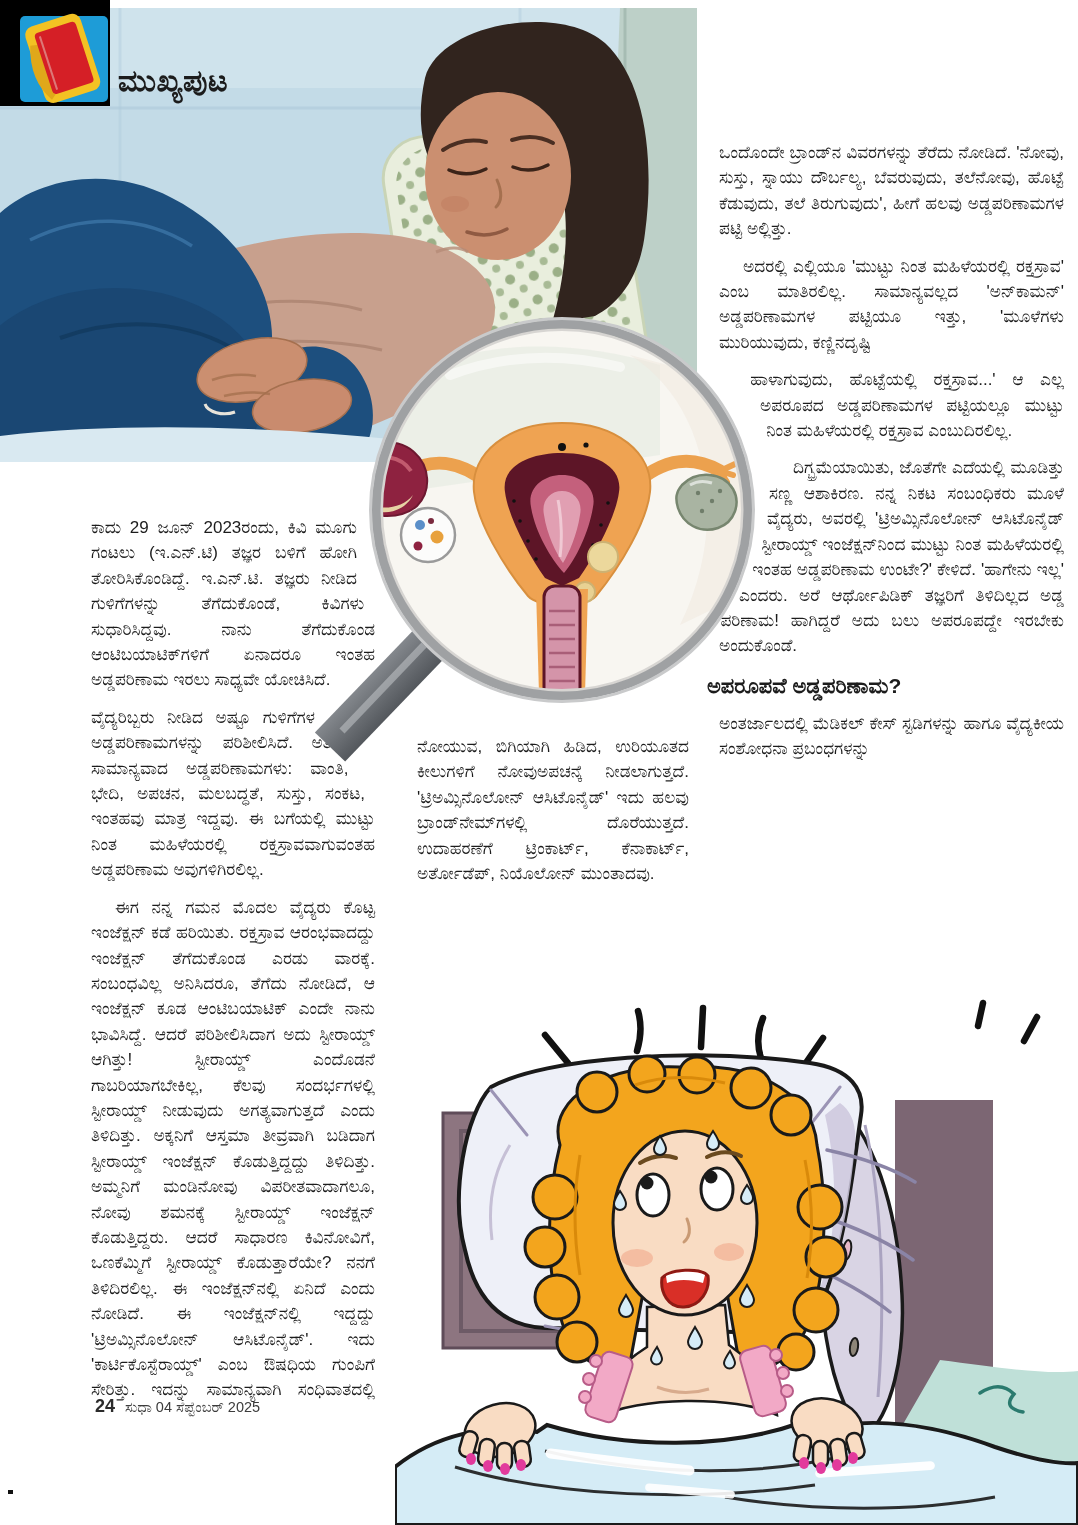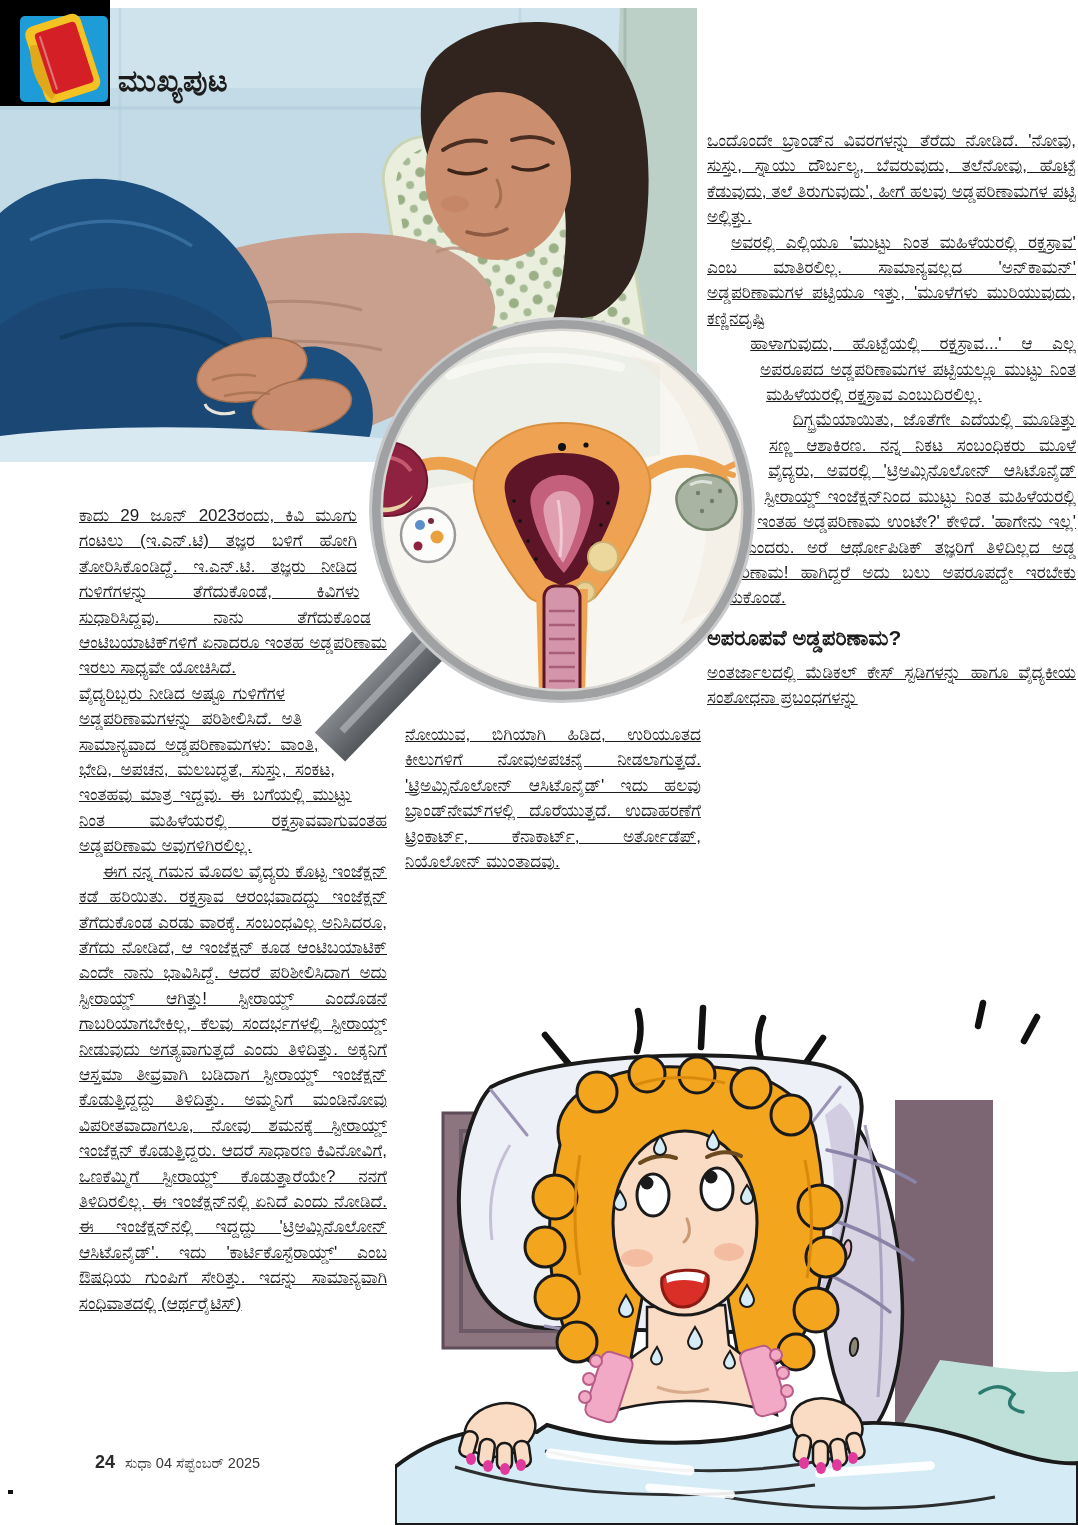--- a/index.html
+++ b/index.html
@@ -17,21 +17,21 @@
   }
   
   .photo { position:absolute; left:0; top:8px; width:697px; height:454px; z-index:1; }
   
   .magnifier { position:absolute; left:300px; top:295px; width:460px; height:482px; z-index:5; }
   
   .col {
     position:absolute; z-index:2; color:var(--text, #1c1c1c);
     font-size:17px; line-height:25.4px; text-align:justify;
   }
-  .col p { margin:0;text-decoration:underline; }
+  .col p { margin:12px; }
   .col p.ind { text-indent:24px; }
   .col-left  { left:79px;  top:503px; width:308px; height:900px; overflow:hidden; }
   .col-mid   { left:405px; top:722px; width:296px; height:292px; overflow:hidden; }
   .col-right { left:707px; top:128px; width:369px; height:885px; overflow:hidden; }
   .subheading { font-size:21px; font-weight:bold; margin:14px 0 9px 0 !important; line-height:1.25; }
   
   .lens-spacer-right {
     float:left; width:70px; height:260px; margin-right:6px;
     shape-outside: circle(200px at -138px 110px);
   }
@@ -39,21 +39,21 @@
     float:right; width:30px; height:190px;
     shape-outside: circle(200px at 190px 7px);
   }
   .handle-spacer {
     float:right; width:75px; height:105px;
     shape-outside: polygon(4% 0%, 100% 0%, 100% 100%, 96% 100%);
   }
   
   .cartoon { position:absolute; left:395px; top:995px; width:683px; height:530px; z-index:3; }
   
-  .footer { position:absolute; left:95px; top:1452px; z-index:4; color:#2b2b2b; }
+  .footer { position:absolute; left:95px; top:1396px; z-index:4; color:#2b2b2b; }
   .footer .pageno { font-size:18px; font-weight:bold; margin-right:10px; }
   .footer .issue { font-size:14.5px; color:#3c3c3c; }
   .corner-dot { position:absolute; left:8px; top:1490px; width:5px; height:4px; background:#111; z-index:4; }
 </style>
 </head>
 <body>
 
 <div class="page">
 
   <svg class="photo" viewBox="0 0 697 454" preserveAspectRatio="none" aria-hidden="true">
@@ -131,21 +131,21 @@
     <p>ವೈದ್ಯರಿಬ್ಬರು ನೀಡಿದ ಅಷ್ಟೂ ಗುಳಿಗೆಗಳ ಅಡ್ಡಪರಿಣಾಮಗಳನ್ನು ಪರಿಶೀಲಿಸಿದೆ. ಅತಿ ಸಾಮಾನ್ಯವಾದ ಅಡ್ಡಪರಿಣಾಮಗಳು: ವಾಂತಿ, ಭೇದಿ, ಅಪಚನ, ಮಲಬದ್ಧತೆ, ಸುಸ್ತು, ಸಂಕಟ, ಇಂತಹವು ಮಾತ್ರ ಇದ್ದವು. ಈ ಬಗೆಯಲ್ಲಿ ಮುಟ್ಟು ನಿಂತ ಮಹಿಳೆಯರಲ್ಲಿ ರಕ್ತಸ್ರಾವವಾಗುವಂತಹ ಅಡ್ಡಪರಿಣಾಮ ಅವುಗಳಿಗಿರಲಿಲ್ಲ.</p>
     <p class="ind">ಈಗ ನನ್ನ ಗಮನ ಮೊದಲ ವೈದ್ಯರು ಕೊಟ್ಟ ಇಂಜೆಕ್ಷನ್ ಕಡೆ ಹರಿಯಿತು. ರಕ್ತಸ್ರಾವ ಆರಂಭವಾದದ್ದು ಇಂಜೆಕ್ಷನ್ ತೆಗೆದುಕೊಂಡ ಎರಡು ವಾರಕ್ಕೆ. ಸಂಬಂಧವಿಲ್ಲ ಅನಿಸಿದರೂ, ತೆಗೆದು ನೋಡಿದೆ, ಆ ಇಂಜೆಕ್ಷನ್ ಕೂಡ ಆಂಟಿಬಯಾಟಿಕ್ ಎಂದೇ ನಾನು ಭಾವಿಸಿದ್ದೆ. ಆದರೆ ಪರಿಶೀಲಿಸಿದಾಗ ಅದು ಸ್ಟೀರಾಯ್ಡ್ ಆಗಿತ್ತು! ಸ್ಟೀರಾಯ್ಡ್ ಎಂದೊಡನೆ ಗಾಬರಿಯಾಗಬೇಕಿಲ್ಲ, ಕೆಲವು ಸಂದರ್ಭಗಳಲ್ಲಿ ಸ್ಟೀರಾಯ್ಡ್ ನೀಡುವುದು ಅಗತ್ಯವಾಗುತ್ತದೆ ಎಂದು ತಿಳಿದಿತ್ತು. ಅಕ್ಕನಿಗೆ ಆಸ್ತಮಾ ತೀವ್ರವಾಗಿ ಬಡಿದಾಗ ಸ್ಟೀರಾಯ್ಡ್ ಇಂಜೆಕ್ಷನ್ ಕೊಡುತ್ತಿದ್ದದ್ದು ತಿಳಿದಿತ್ತು. ಅಮ್ಮನಿಗೆ ಮಂಡಿನೋವು ವಿಪರೀತವಾದಾಗಲೂ, ನೋವು ಶಮನಕ್ಕೆ ಸ್ಟೀರಾಯ್ಡ್ ಇಂಜೆಕ್ಷನ್ ಕೊಡುತ್ತಿದ್ದರು. ಆದರೆ ಸಾಧಾರಣ ಕಿವಿನೋವಿಗೆ, ಒಣಕೆಮ್ಮಿಗೆ ಸ್ಟೀರಾಯ್ಡ್ ಕೊಡುತ್ತಾರೆಯೇ? ನನಗೆ ತಿಳಿದಿರಲಿಲ್ಲ. ಈ ಇಂಜೆಕ್ಷನ್‌ನಲ್ಲಿ ಏನಿದೆ ಎಂದು ನೋಡಿದೆ. ಈ ಇಂಜೆಕ್ಷನ್‌ನಲ್ಲಿ ಇದ್ದದ್ದು 'ಟ್ರಿಅಮ್ಸಿನೊಲೋನ್ ಆಸಿಟೊನೈಡ್'. ಇದು 'ಕಾರ್ಟಿಕೊಸ್ಟೆರಾಯ್ಡ್' ಎಂಬ ಔಷಧಿಯ ಗುಂಪಿಗೆ ಸೇರಿತ್ತು. ಇದನ್ನು ಸಾಮಾನ್ಯವಾಗಿ ಸಂಧಿವಾತದಲ್ಲಿ (ಆರ್ಥರೈಟಿಸ್)</p>
   </div>
 
   <div class="col col-mid">
     <p>ನೋಯುವ, ಬಿಗಿಯಾಗಿ ಹಿಡಿದ, ಉರಿಯೂತದ ಕೀಲುಗಳಿಗೆ ನೋವುಅಪಚನ್ಕೆ ನೀಡಲಾಗುತ್ತದೆ. 'ಟ್ರಿಅಮ್ಸಿನೊಲೋನ್ ಆಸಿಟೊನೈಡ್' ಇದು ಹಲವು ಬ್ರಾಂಡ್‌ನೇಮ್‌ಗಳಲ್ಲಿ ದೊರೆಯುತ್ತದೆ. ಉದಾಹರಣೆಗೆ ಟ್ರಿಂಕಾರ್ಟ್, ಕೆನಾಕಾರ್ಟ್, ಅರ್ತೋಡೆಪ್, ನಿಯೊಲೋನ್ ಮುಂತಾದವು.</p>
   </div>
 
   <div class="col col-right">
     <p>ಒಂದೊಂದೇ ಬ್ರಾಂಡ್‌ನ ವಿವರಗಳನ್ನು ತೆರೆದು ನೋಡಿದೆ. 'ನೋವು, ಸುಸ್ತು, ಸ್ನಾಯು ದೌರ್ಬಲ್ಯ, ಬೆವರುವುದು, ತಲೆನೋವು, ಹೊಟ್ಟೆ ಕೆಡುವುದು, ತಲೆ ತಿರುಗುವುದು', ಹೀಗೆ ಹಲವು ಅಡ್ಡಪರಿಣಾಮಗಳ ಪಟ್ಟಿ ಅಲ್ಲಿತ್ತು.</p>
-    <p class="ind">ಅವರಲ್ಲಿ ಎಲ್ಲಿಯೂ 'ಮುಟ್ಟು ನಿಂತ ಮಹಿಳೆಯರಲ್ಲಿ ರಕ್ತಸ್ರಾವ' ಎಂಬ ಮಾತಿರಲಿಲ್ಲ. ಸಾಮಾನ್ಯವಲ್ಲದ 'ಅನ್‌ಕಾಮನ್' ಅಡ್ಡಪರಿಣಾಮಗಳ ಪಟ್ಟಿಯೂ ಇತ್ತು, 'ಮೂಳೆಗಳು ಮುರಿಯುವುದು, ಕಣ್ಣಿನದೃಷ್ಟಿ</p>
+    <p class="ind">ಅದರಲ್ಲಿ ಎಲ್ಲಿಯೂ 'ಮುಟ್ಟು ನಿಂತ ಮಹಿಳೆಯರಲ್ಲಿ ರಕ್ತಸ್ರಾವ' ಎಂಬ ಮಾತಿರಲಿಲ್ಲ. ಸಾಮಾನ್ಯವಲ್ಲದ 'ಅನ್‌ಕಾಮನ್' ಅಡ್ಡಪರಿಣಾಮಗಳ ಪಟ್ಟಿಯೂ ಇತ್ತು, 'ಮೂಳೆಗಳು ಮುರಿಯುವುದು, ಕಣ್ಣಿನದೃಷ್ಟಿ</p>
     <div class="lens-spacer-right"></div>
     <p>ಹಾಳಾಗುವುದು, ಹೊಟ್ಟೆಯಲ್ಲಿ ರಕ್ತಸ್ರಾವ...' ಆ ಎಲ್ಲ ಅಪರೂಪದ ಅಡ್ಡಪರಿಣಾಮಗಳ ಪಟ್ಟಿಯಲ್ಲೂ ಮುಟ್ಟು ನಿಂತ ಮಹಿಳೆಯರಲ್ಲಿ ರಕ್ತಸ್ರಾವ ಎಂಬುದಿರಲಿಲ್ಲ.</p>
     <p class="ind">ದಿಗ್ಭ್ರಮೆಯಾಯಿತು, ಜೊತೆಗೇ ಎದೆಯಲ್ಲಿ ಮೂಡಿತ್ತು ಸಣ್ಣ ಆಶಾಕಿರಣ. ನನ್ನ ನಿಕಟ ಸಂಬಂಧಿಕರು ಮೂಳೆ ವೈದ್ಯರು, ಅವರಲ್ಲಿ 'ಟ್ರಿಅಮ್ಸಿನೊಲೋನ್ ಆಸಿಟೊನೈಡ್ ಸ್ಟೀರಾಯ್ಡ್ ಇಂಜೆಕ್ಷನ್‌ನಿಂದ ಮುಟ್ಟು ನಿಂತ ಮಹಿಳೆಯರಲ್ಲಿ ಇಂತಹ ಅಡ್ಡಪರಿಣಾಮ ಉಂಟೇ?' ಕೇಳಿದೆ. 'ಹಾಗೇನು ಇಲ್ಲ' ಎಂದರು. ಅರೆ ಆರ್ಥೋಪಿಡಿಕ್ ತಜ್ಞರಿಗೆ ತಿಳಿದಿಲ್ಲದ ಅಡ್ಡ ಪರಿಣಾಮ! ಹಾಗಿದ್ದರೆ ಅದು ಬಲು ಅಪರೂಪದ್ದೇ ಇರಬೇಕು ಅಂದುಕೊಂಡೆ.</p>
     <h2 class="subheading">ಅಪರೂಪವೆ ಅಡ್ಡಪರಿಣಾಮ?</h2>
     <p>ಅಂತರ್ಜಾಲದಲ್ಲಿ ಮೆಡಿಕಲ್ ಕೇಸ್ ಸ್ಟಡಿಗಳನ್ನು ಹಾಗೂ ವೈದ್ಯಕೀಯ ಸಂಶೋಧನಾ ಪ್ರಬಂಧಗಳನ್ನು</p>
   </div>
 
   <svg class="magnifier" viewBox="0 0 460 482" aria-hidden="true">
     <defs>
       <linearGradient id="hg" x1="0" y1="0" x2="1" y2="1">

